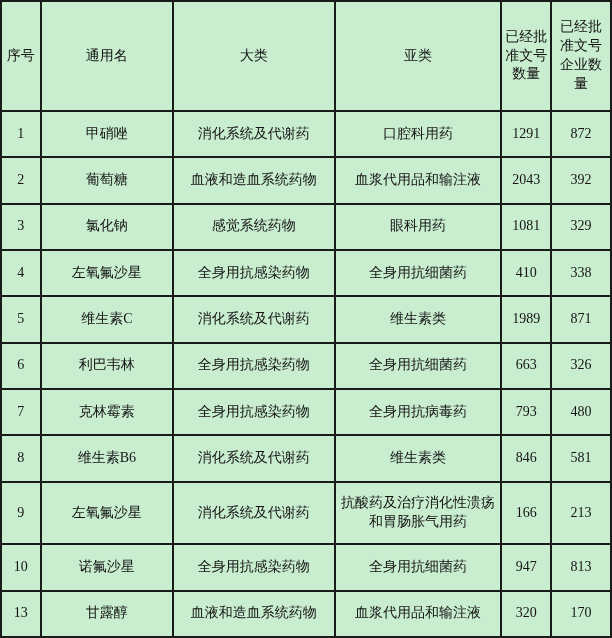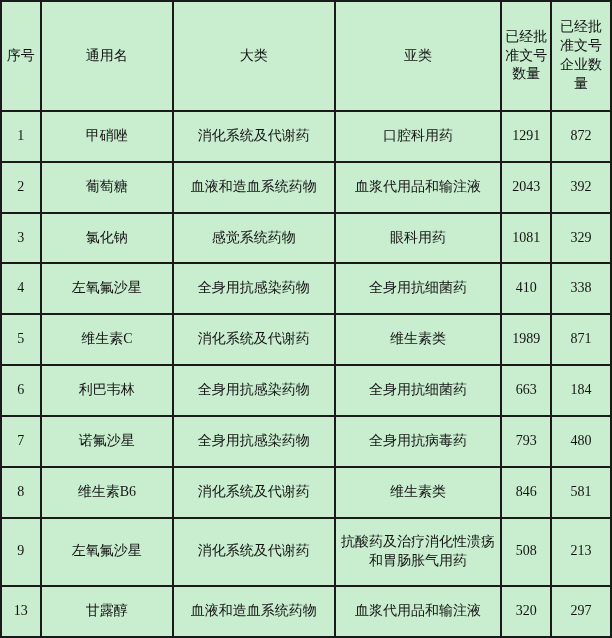--- a/index.html
+++ b/index.html
@@ -106,48 +106,56 @@
       <td>维生素类</td>
       <td>1989</td>
       <td>871</td>
     </tr>
     <tr>
       <td>6</td>
       <td>利巴韦林</td>
       <td>全身用抗感染药物</td>
       <td>全身用抗细菌药</td>
       <td>663</td>
-      <td>184</td>
+      <td>326</td>
     </tr>
     <tr>
       <td>7</td>
-      <td>诺氟沙星</td>
+      <td>克林霉素</td>
       <td>全身用抗感染药物</td>
       <td>全身用抗病毒药</td>
       <td>793</td>
       <td>480</td>
     </tr>
     <tr>
       <td>8</td>
       <td>维生素B6</td>
       <td>消化系统及代谢药</td>
       <td>维生素类</td>
       <td>846</td>
       <td>581</td>
     </tr>
     <tr>
       <td>9</td>
       <td>左氧氟沙星</td>
       <td>消化系统及代谢药</td>
       <td>抗酸药及治疗消化性溃疡和胃肠胀气用药</td>
-      <td>508</td>
+      <td>166</td>
       <td>213</td>
+    </tr>
+    <tr>
+      <td>10</td>
+      <td>诺氟沙星</td>
+      <td>全身用抗感染药物</td>
+      <td>全身用抗细菌药</td>
+      <td>947</td>
+      <td>813</td>
     </tr>
     <tr>
       <td>13</td>
       <td>甘露醇</td>
       <td>血液和造血系统药物</td>
       <td>血浆代用品和输注液</td>
       <td>320</td>
-      <td>297</td>
+      <td>170</td>
     </tr>
   </tbody>
 </table>
 
 </body></html>

